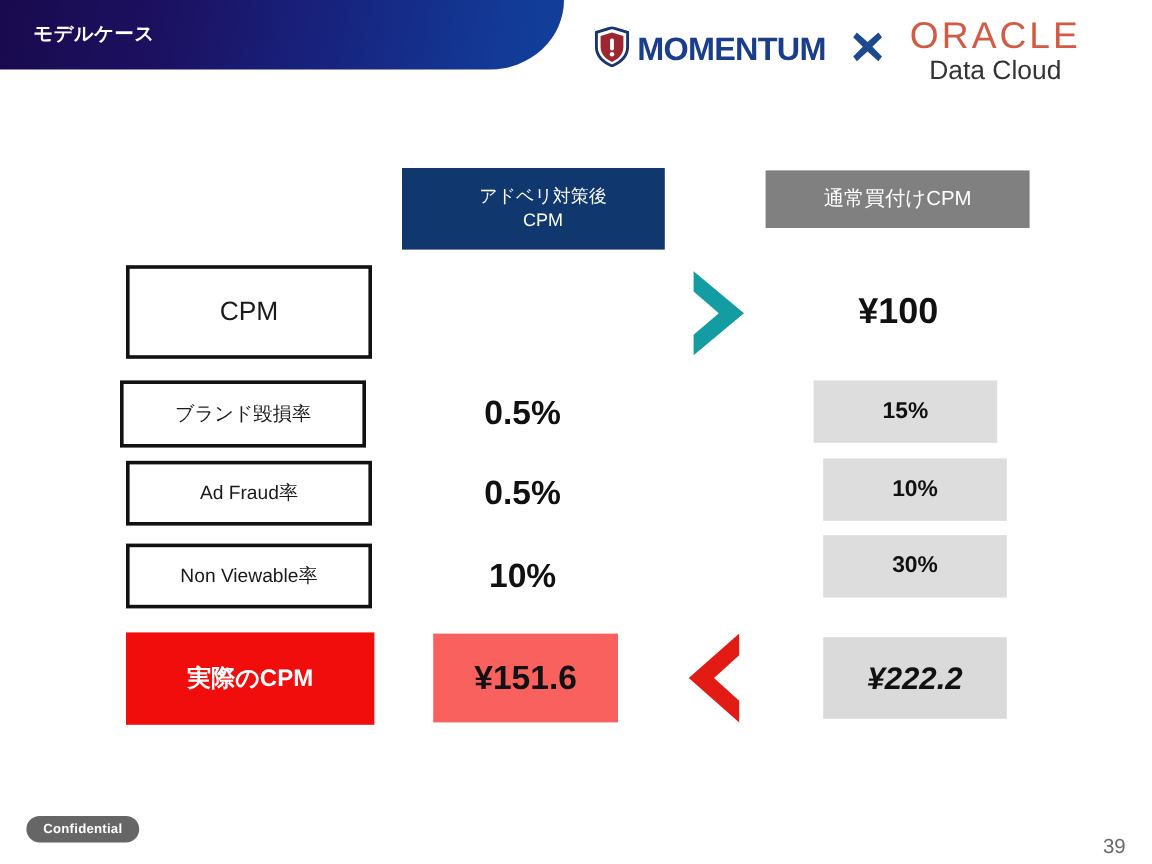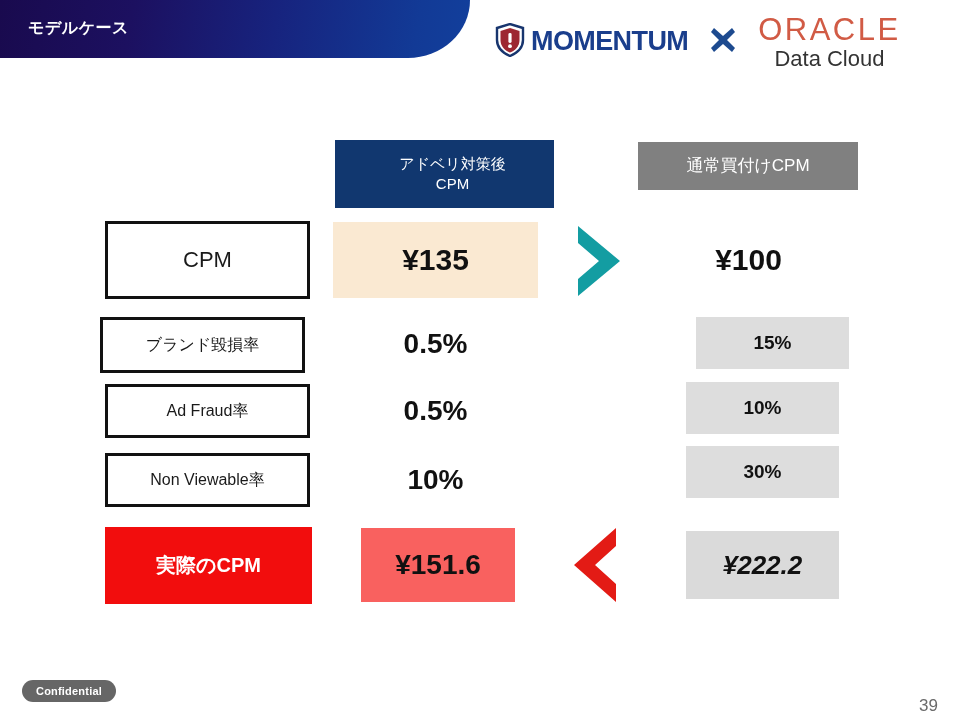--- a/index.html
+++ b/index.html
@@ -153,21 +153,21 @@
   .right-val {
     position: absolute;
     display: flex;
     align-items: center;
     justify-content: center;
     font-weight: bold;
     color: #111111;
     box-sizing: border-box;
   }
   #right-cpm    { left: 646px; top: 222px; width: 205px; height: 76px; font-size: 30px; }
-  #right-brand  { left: 696px; top: 317px; width: 153px; height: 52px; background: #dddddd; font-size: 19px; }
+  #right-brand  { left: 678px; top: 317px; width: 153px; height: 52px; background: #dddddd; font-size: 19px; }
   #right-adfraud{ left: 686px; top: 382px; width: 153px; height: 52px; background: #dddddd; font-size: 19px; }
   #right-nonview{ left: 686px; top: 446px; width: 153px; height: 52px; background: #dddddd; font-size: 19px; }
   #right-actual { left: 686px; top: 531px; width: 153px; height: 68px; background: #dadada; font-size: 26px; font-style: italic; }
 
   
   #chevron-right { position: absolute; left: 572px; top: 222px; }
   #chevron-left  { position: absolute; left: 566px; top: 524px; }
 
   
   #confidential-badge {
@@ -234,21 +234,20 @@
     </span>
   </div>
   <div id="header-normal" class="col-header">通常買付けCPM</div>
 
   <div id="label-cpm" class="label-box">CPM</div>
   <div id="label-brand" class="label-box">ブランド毀損率</div>
   <div id="label-adfraud" class="label-box">Ad Fraud率</div>
   <div id="label-nonview" class="label-box">Non Viewable率</div>
   <div id="label-actual" class="label-box">実際のCPM</div>
 
-  <div id="mid-cpm" class="mid-val">¥135</div>
   <div id="mid-brand" class="mid-val">0.5%</div>
   <div id="mid-adfraud" class="mid-val">0.5%</div>
   <div id="mid-nonview" class="mid-val">10%</div>
   <div id="mid-actual" class="mid-val">¥151.6</div>
 
   <div id="right-cpm" class="right-val">¥100</div>
   <div id="right-brand" class="right-val">15%</div>
   <div id="right-adfraud" class="right-val">10%</div>
   <div id="right-nonview" class="right-val">30%</div>
   <div id="right-actual" class="right-val">¥222.2</div>

